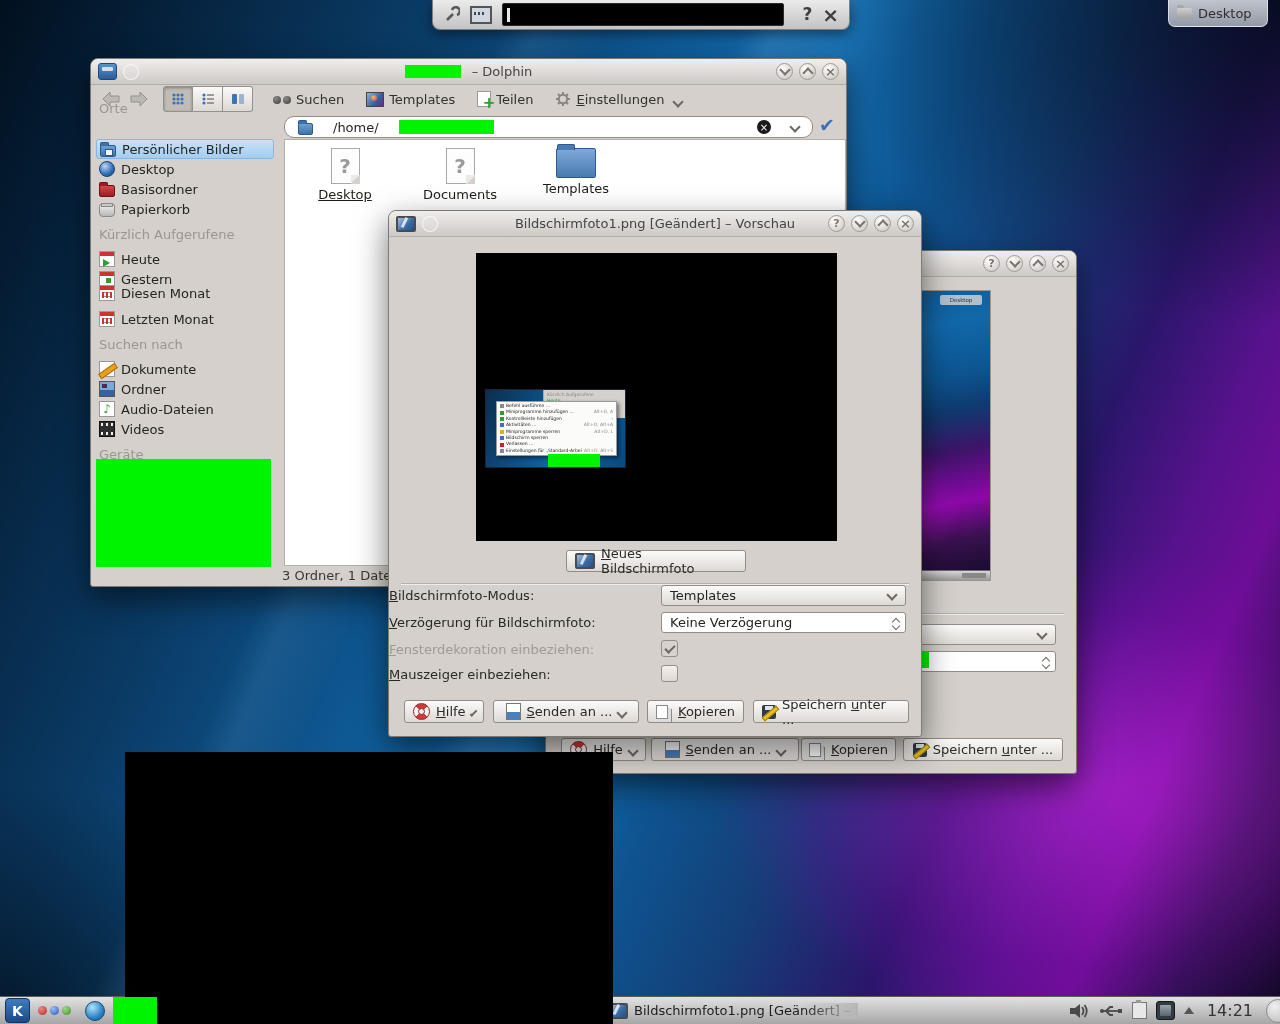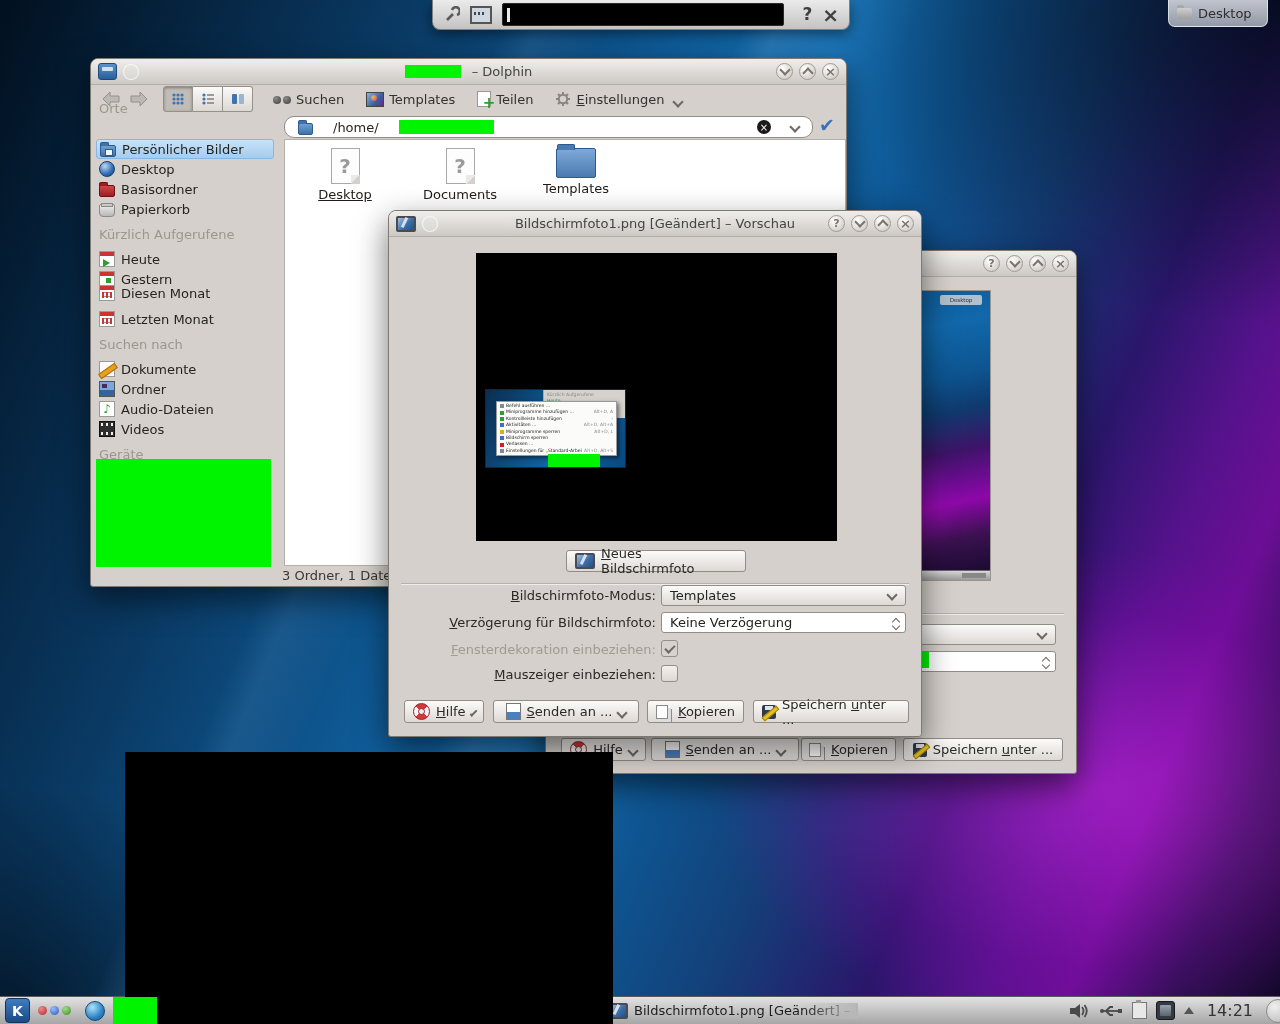--- a/index.html
+++ b/index.html
@@ -169,21 +169,21 @@
   .ic-binoc::before,.ic-binoc::after{content:"";position:absolute;top:0;width:8px;height:8px;border-radius:50%;
         background:radial-gradient(circle at 35% 30%,#8a8a8a,#3c3c3c)}
   .ic-binoc::before{left:0}.ic-binoc::after{right:0}
   .ic-dolphin{width:17px;height:15px;flex:none;border-radius:3px;border:1px solid #1d4a7e;
         background:linear-gradient(#5a92cc,#2a5e9a);position:relative}
   .ic-dolphin::after{content:"";position:absolute;left:3px;top:3px;right:3px;height:4px;background:rgba(255,255,255,.75);border-radius:1px}
 
   
   #ksnapbg{left:545px;top:250px;width:530px;height:522px;z-index:20}
   #ksnap{left:388px;top:210px;width:532px;height:525px;z-index:30}
-  .formlab{position:absolute;text-align:right;color:#2b2925}
+  .formlab{position:absolute;text-align:left;color:#2b2925}
   .formlab.dis{color:#a09a93}
   .preview-k{position:absolute;left:87px;top:42px;width:361px;height:288px;background:#000}
   .thumb{position:absolute;left:9px;top:136px;width:139px;height:77px;overflow:hidden;
         background:linear-gradient(115deg,#0b2d50,#1063a2 55%,#0a4a82);border:1px solid #223}
   .frag{position:absolute;right:0;top:0;width:82px;height:28px;background:#d5d1cd;border-left:1px solid #aaa;
         font-size:4.5px;color:#8a857f;padding:2px 3px;box-sizing:border-box;line-height:6px}
   .frag .ln2{color:#2a5; }
   .pmenu{position:absolute;left:10px;top:11px;width:119px;background:#fbfbfa;border:1px solid #9a9a9a;
         box-shadow:2px 2px 4px rgba(0,0,0,.5);padding:1px 0}
   .pm-row{display:flex;align-items:center;gap:2px;font-size:4.5px;line-height:6.4px;padding:0 3px;color:#222}

